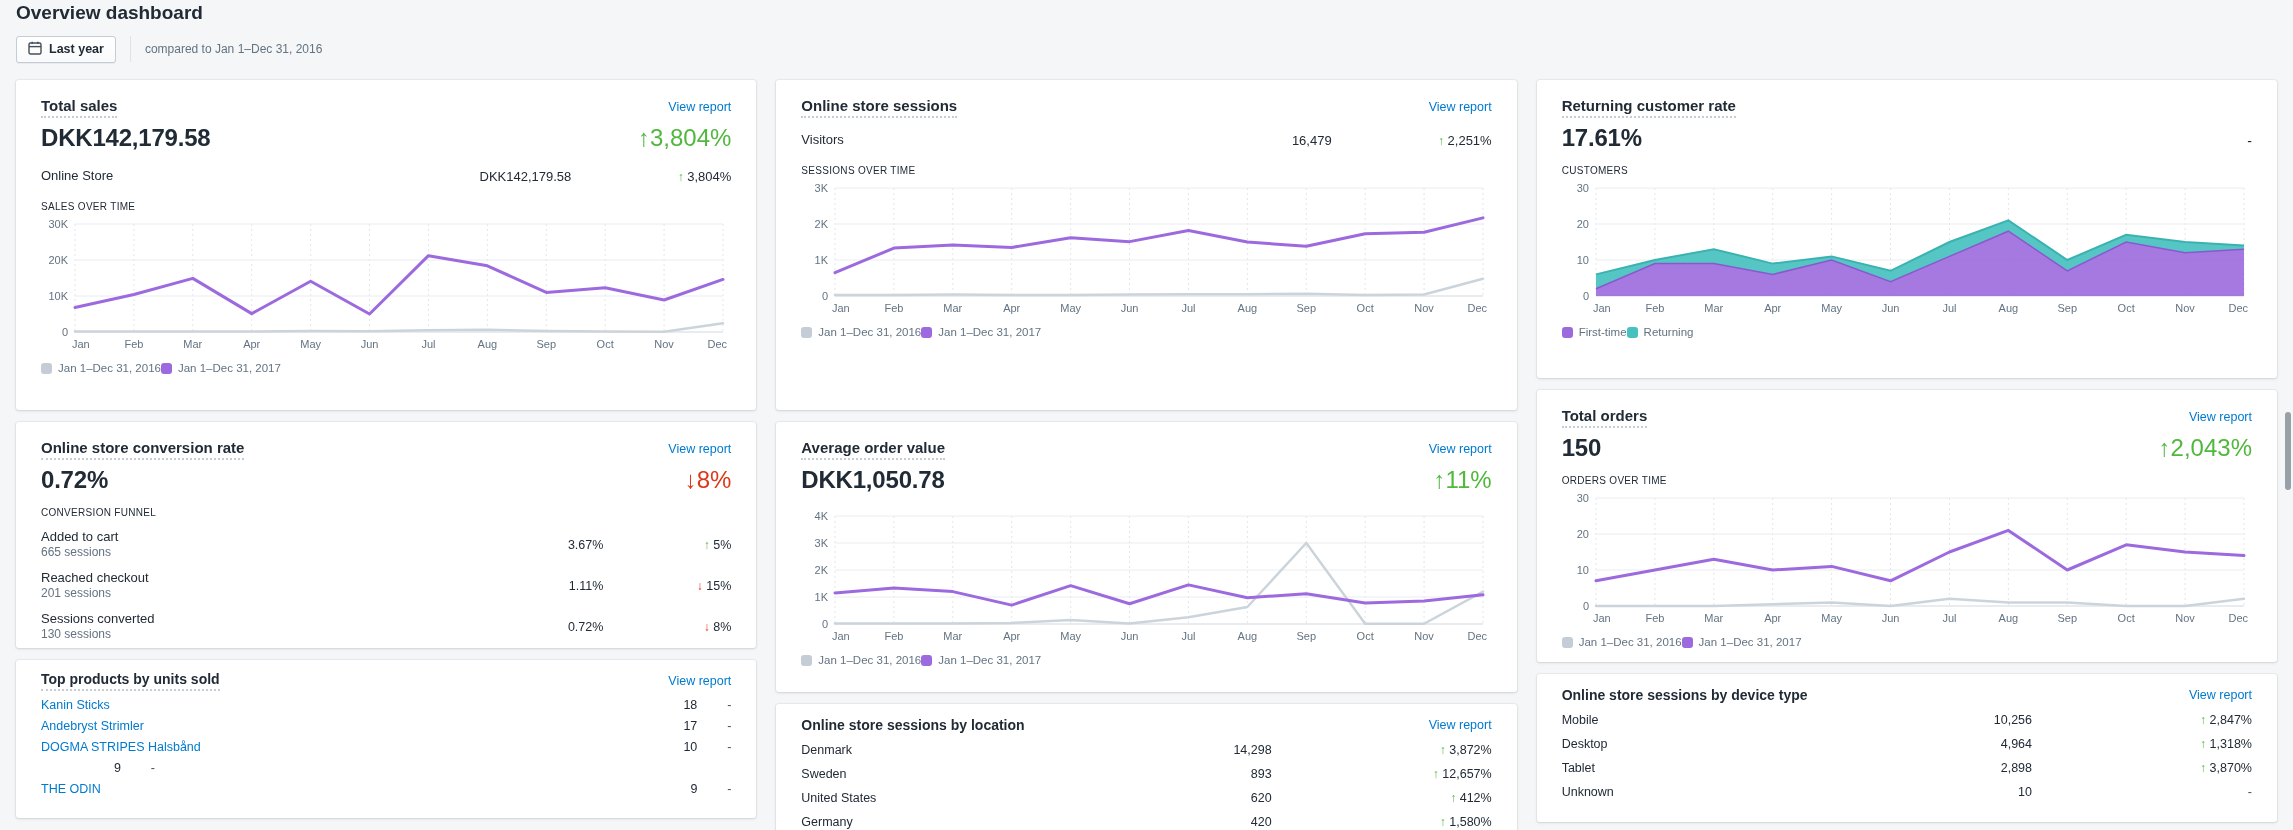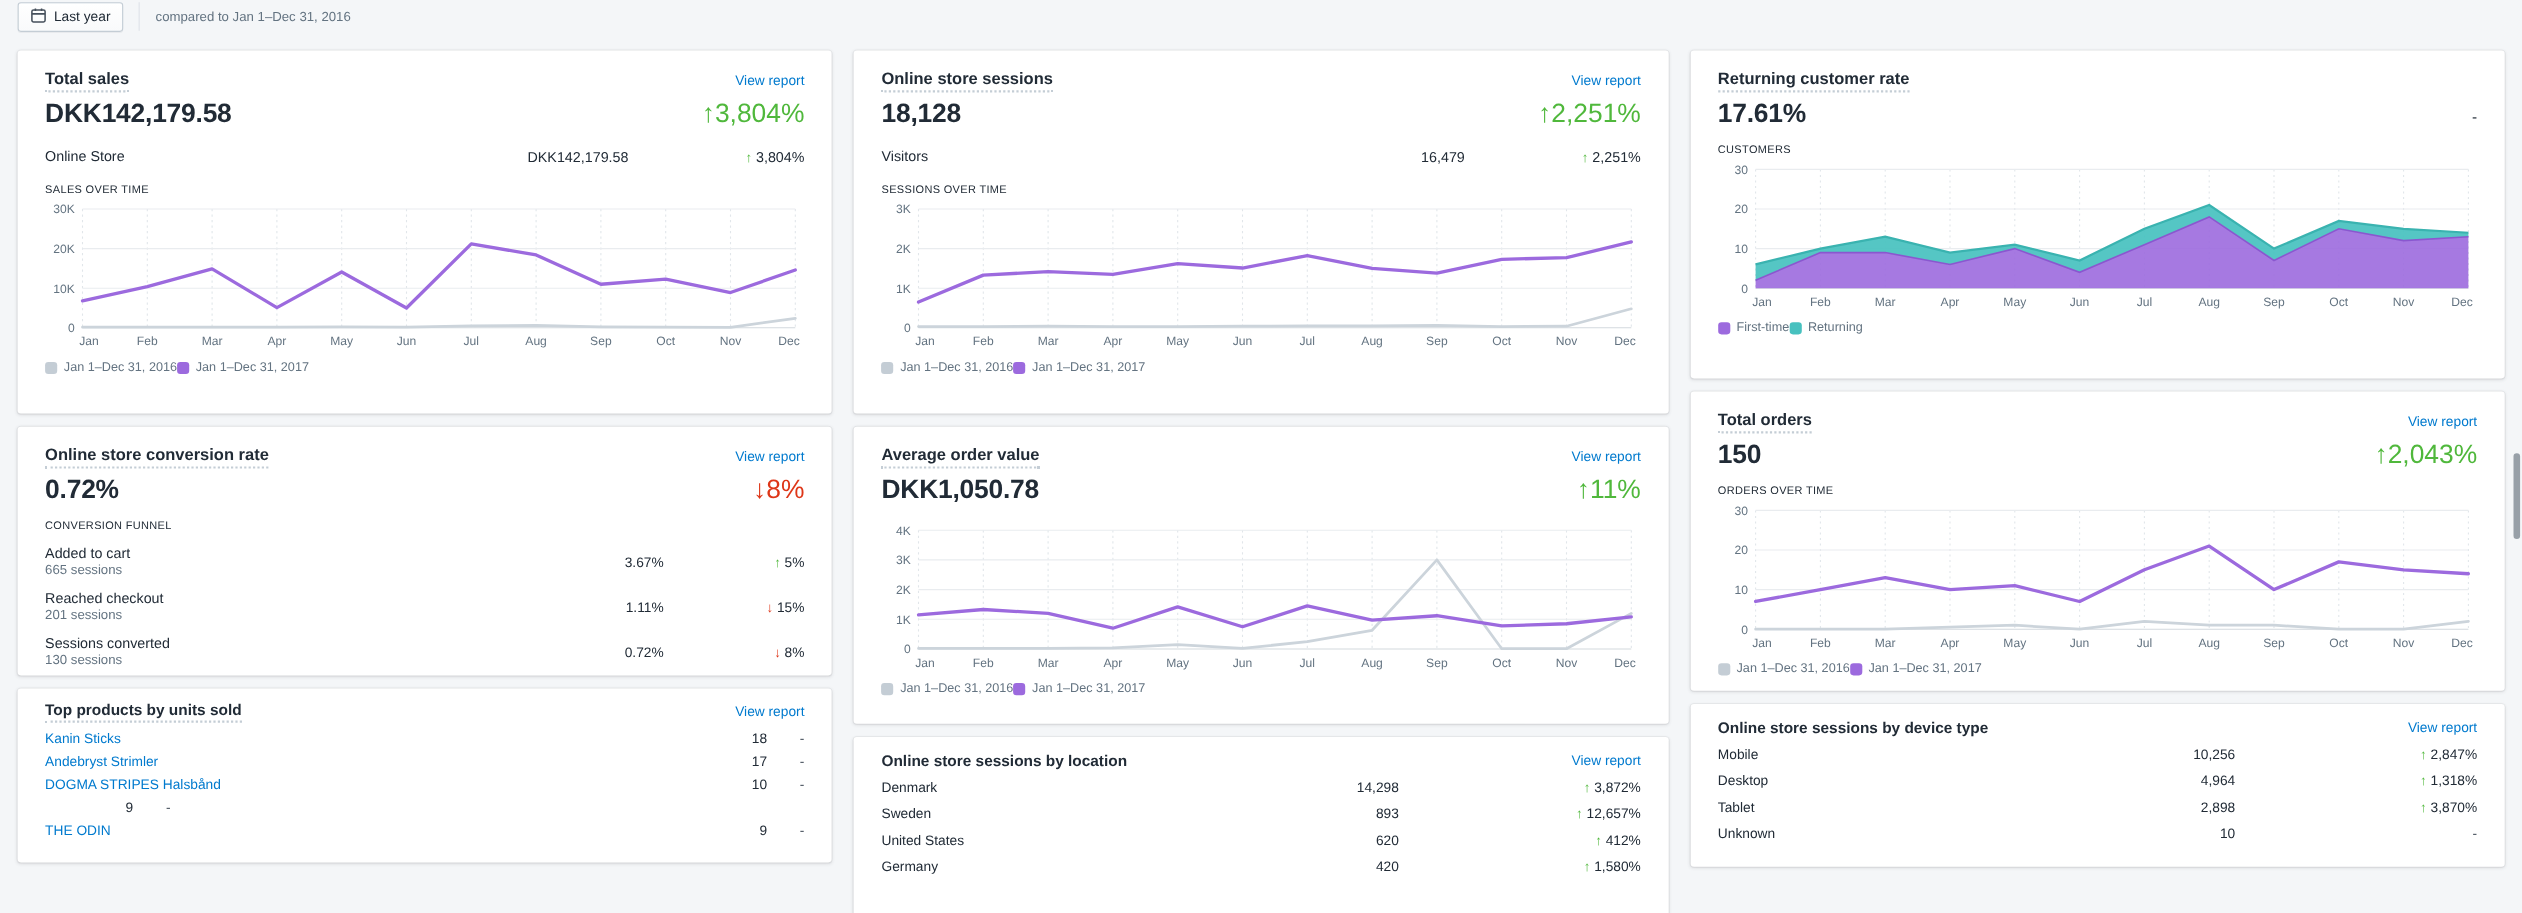--- a/index.html
+++ b/index.html
@@ -10,21 +10,21 @@
     color:#212b36;
     -webkit-font-smoothing:antialiased;
   }
   .page{padding:2px 16px 0 16px;}
   h1.page-title{font-size:19px;line-height:22px;font-weight:700;margin:0 0 12px 0;color:#212b36;}
   .controls{display:flex;align-items:center;height:26px;gap:14px;}
   .date-btn{
     display:inline-flex;align-items:center;gap:7px;
     background:linear-gradient(to bottom,#ffffff,#f9fafb);
     border:1px solid #c4cdd5;border-radius:3px;
-    padding:4px 11px;font-size:12.5px;font-weight:400;color:#212b36;
+    padding:4px 11px;font-size:12.5px;font-weight:700;color:#212b36;
     box-shadow:0 1px 0 rgba(22,29,37,.05);cursor:pointer;
   }
   .divider{width:1px;height:26px;background:#dfe3e8;}
   .compared{font-size:12px;color:#637381;}
 
   .grid{display:flex;gap:20px;margin-top:18px;align-items:flex-start;}
   .col{flex:1;display:flex;flex-direction:column;gap:12px;min-width:0;}
   .card{
     background:#fff;border-radius:3px;
     box-shadow:0 0 0 1px rgba(63,63,68,.05),0 1px 3px 0 rgba(63,63,68,.15);
@@ -83,20 +83,21 @@
   .stat-rows .row{padding:4px 0;}
   .stat-rows .row-value{width:120px;}
   .stat-rows .row-delta{width:220px;}
   .scrollbar-thumb{position:absolute;right:2px;top:412px;width:6px;height:78px;background:#98a0a8;border-radius:3px;}
   .cal-icon{flex:none;}
 </style>
 </head>
 <body>
 
 <div class="page">
+  <h1 class="page-title">Overview dashboard</h1>
 
   <div class="controls">
     <button class="date-btn">
       <span class="cal-icon">
         <svg width="14" height="14" viewBox="0 0 14 14">
             <rect x="1" y="2" width="12" height="11" rx="1.5" fill="none" stroke="#454f5b" stroke-width="1.4"></rect>
             <line x1="1" y1="5.6" x2="13" y2="5.6" stroke="#454f5b" stroke-width="1.4"></line>
             <line x1="4.2" y1="0.8" x2="4.2" y2="3" stroke="#454f5b" stroke-width="1.4"></line>
             <line x1="9.8" y1="0.8" x2="9.8" y2="3" stroke="#454f5b" stroke-width="1.4"></line>
           </svg>
@@ -260,24 +261,20 @@
       </div>
 
     </div>
 
     <div class="col">
 
       <div class="card" style="height:330px">
         <div class="title-row">
           <span class="card-title dotted">Online store sessions</span>
           <a class="view-report">View report</a>
-        </div>
-        <div class="value-row">
-          <span class="big-value">18,128</span>
-          <span class="big-delta up">↑2,251%</span>
         </div>
         <div class="rows metric-rows">
             <div class="row">
               <div class="row-main">
                 <span class="row-label">Visitors</span>
               </div>
               <span class="row-value">16,479</span>
               <span class="row-delta"><span class="arr up">↑</span><span class="d-text">&nbsp;2,251%</span></span>
             </div>
           </div>

